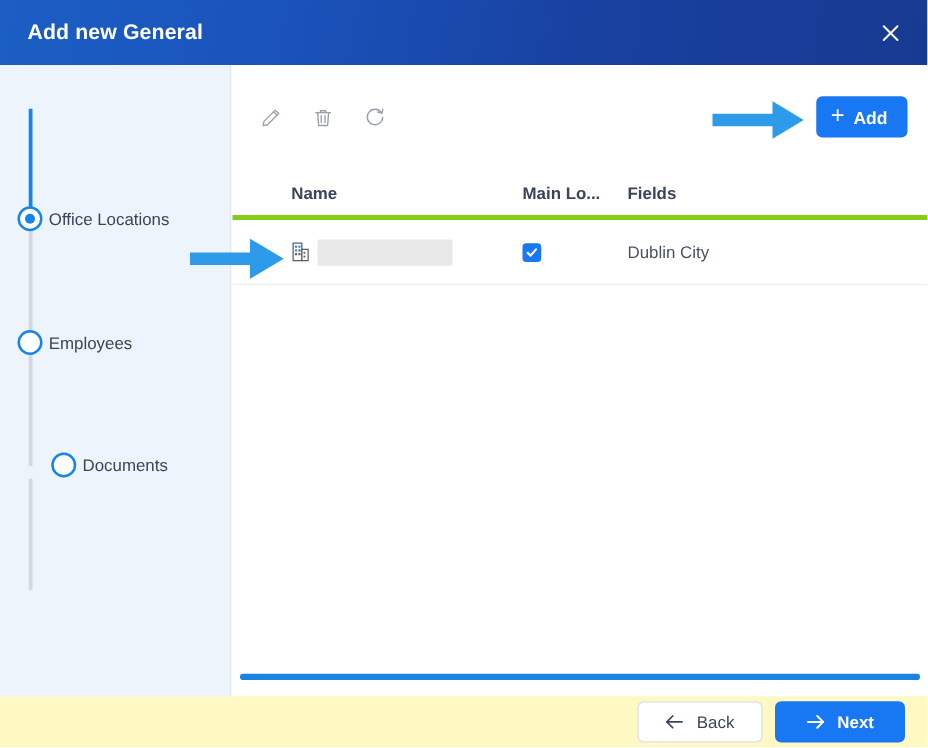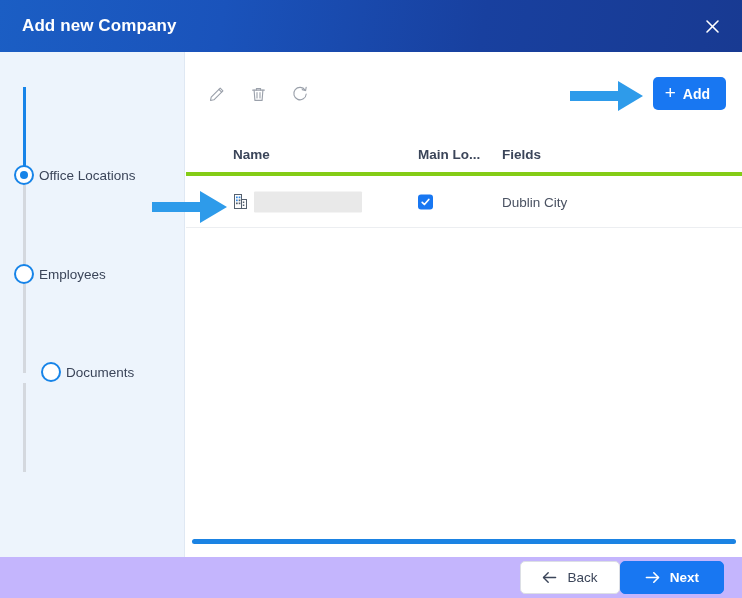--- a/index.html
+++ b/index.html
@@ -192,23 +192,23 @@
   .progress-fill {
     height: 5px;
     background: #1b83e3;
     border-radius: 3px;
   }
 
   
   .footer {
     position: absolute; left: 0; top: 557px;
     width: 742px; height: 41px;
-    background: #c4b5fd;
+    background: #fef9c3;
     display: flex; align-items: center; justify-content: flex-end;
-    gap: 0;
+    gap: 10px;
     padding-right: 18px;
   }
   .btn {
     height: 33px;
     border-radius: 5px;
     font-family: "Liberation Sans", sans-serif;
     font-size: 13.5px;
     display: flex; align-items: center; gap: 10px;
     padding: 0 18px;
     cursor: pointer;
@@ -234,21 +234,21 @@
   .anno { position: absolute; pointer-events: none; }
   #anno-add { left: 568px; top: 76px; }
   #anno-row { left: 150px; top: 186px; }
 </style>
 </head>
 <body>
 
 <div id="app">
 
   <div class="titlebar">
-    <div class="titlebar-title">Add new Company</div>
+    <div class="titlebar-title">Add new General</div>
     <div class="titlebar-close">
       <svg width="15" height="15" viewBox="0 0 15 15" fill="none" stroke="currentColor" stroke-width="1.6" stroke-linecap="round">
         <line x1="2" y1="2" x2="13" y2="13"></line>
           <line x1="13" y1="2" x2="2" y2="13"></line>
       </svg>
     </div>
   </div>
 
   <div class="sidebar">
     <div class="connector active" style="top:35px; height:88px;"></div>

